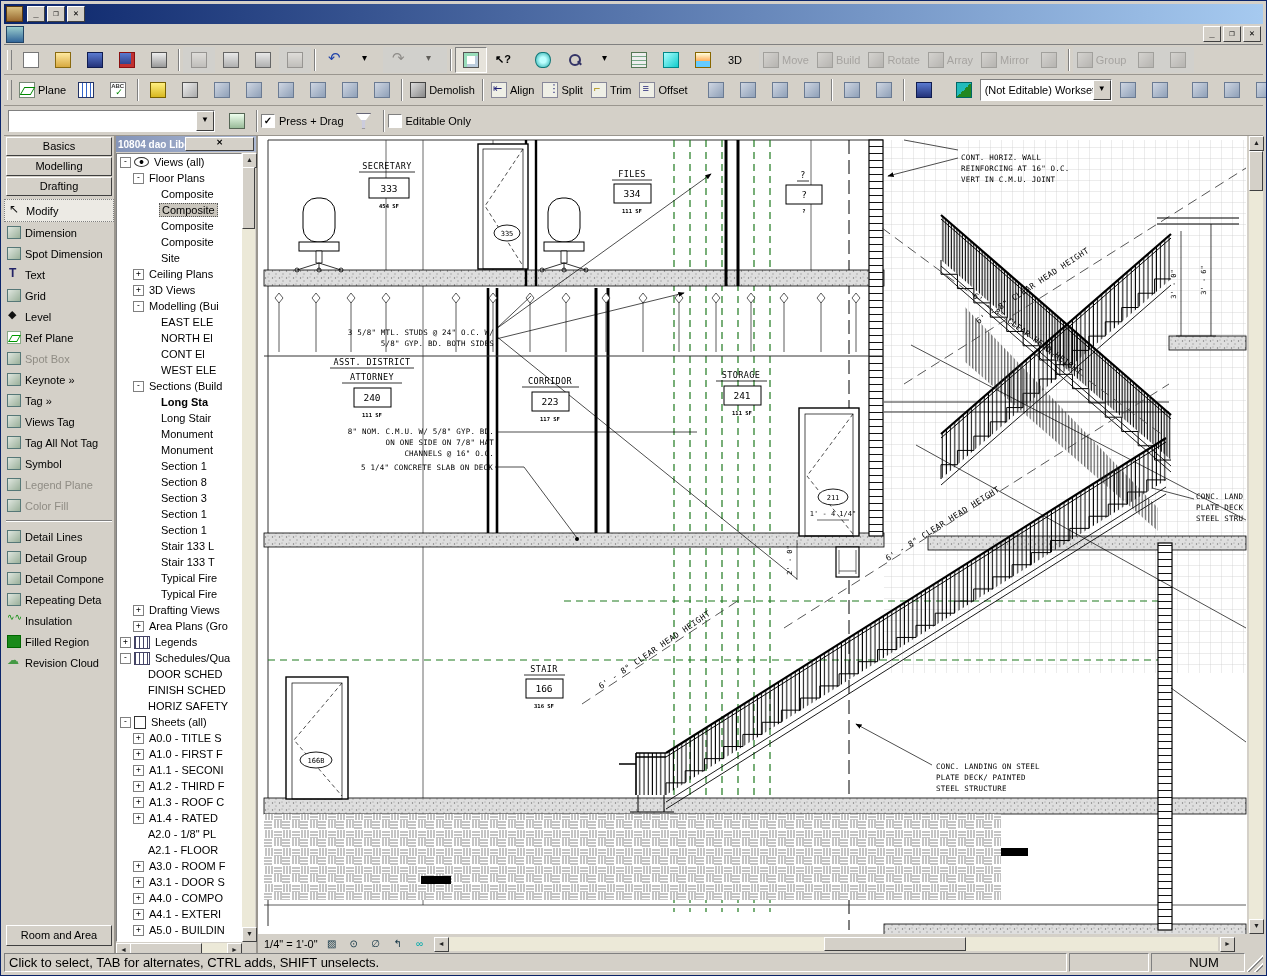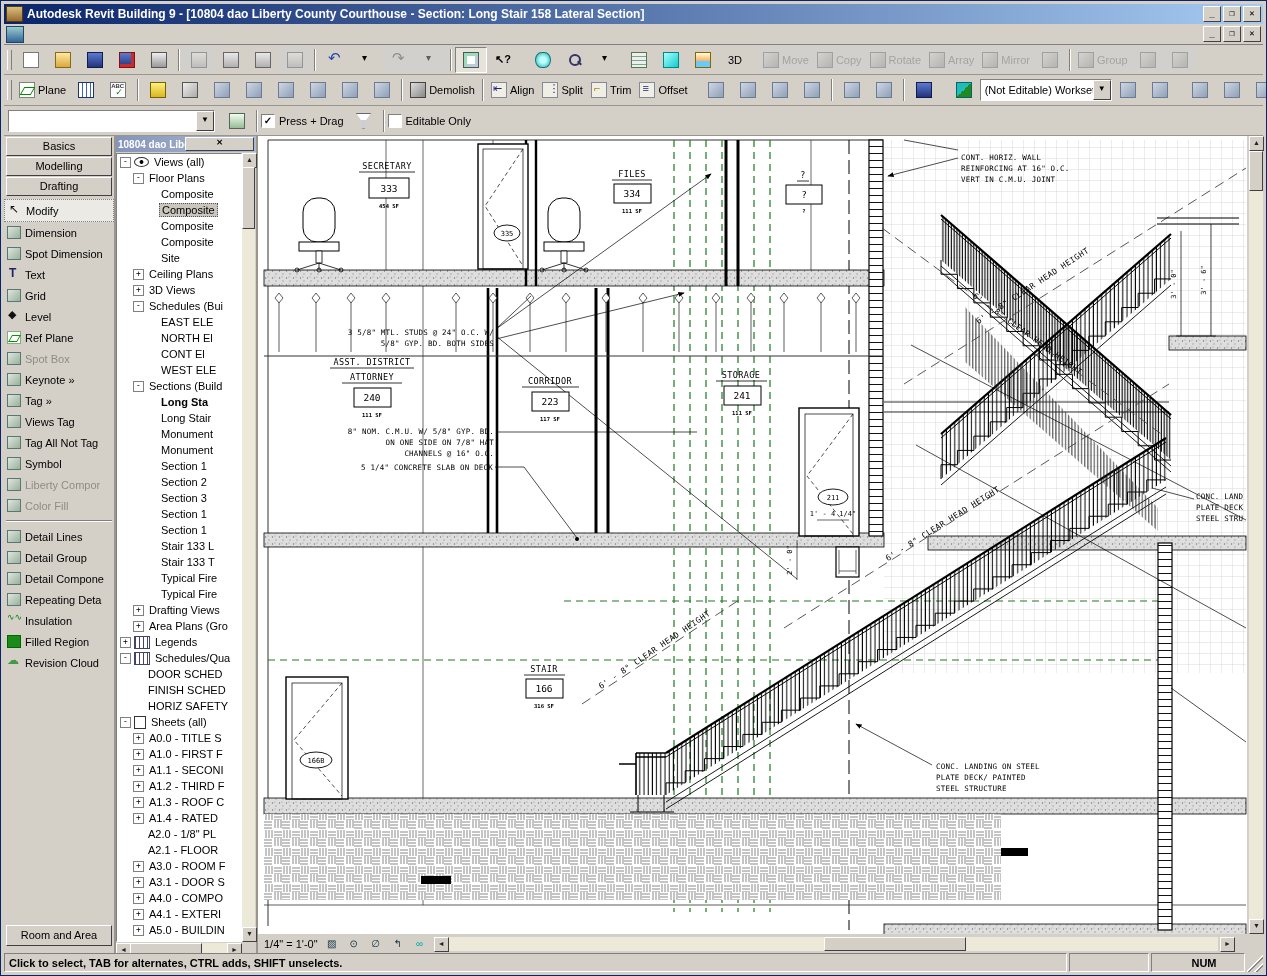--- a/index.html
+++ b/index.html
@@ -118,21 +118,21 @@
   
   #canvas{position:absolute;left:254px;top:0;width:989px;height:798px;background:#fff;overflow:hidden;}
   #vscroll{position:absolute;left:1245px;top:0;width:14px;height:798px;background:#ece9d8;}
   #bottomrow{position:absolute;left:254px;top:798px;width:1005px;height:20px;background:#d4d0c8;display:flex;align-items:center;}
   #viewbar{display:flex;align-items:center;gap:6px;padding:0 6px;flex:none;}
   #viewbar .scale{font-size:11px;white-space:nowrap;}
   .vbtn{width:16px;height:15px;font-size:10px;line-height:14px;text-align:center;color:#134;background:#d4d0c8;}
   #hscroll{position:relative;flex:1;height:14px;background:#ece9d8;margin-right:2px;}
   
   #statusbar{position:absolute;left:3px;bottom:3px;right:3px;height:19px;background:#d4d0c8;display:flex;gap:2px;align-items:stretch;}
-  .scell{border:1px solid;border-color:#808080 #fff #fff #808080;font-size:11px;display:flex;align-items:center;padding:0 4px;font-weight:bold;}
+  .scell{border:1px solid;border-color:#808080 #fff #fff #808080;font-size:13px;display:flex;align-items:center;padding:0 4px;}
   #smsg{flex:1;}
   #scell2{width:70px;}
   #snum{width:72px;justify-content:center;padding-left:16px;}
   #sgrip{width:16px;border:none;background:
      linear-gradient(135deg,transparent 50%,#fff 50%,#fff 56%,#888 56%,#888 62%,transparent 62%,transparent 72%,#fff 72%,#fff 78%,#888 78%,#888 84%,transparent 84%);}
   
   text{font-family:"DejaVu Sans Mono",monospace;fill:#000;}
   .rname{font-size:8.5px;letter-spacing:.4px;}
   .rnum{font-size:9.5px;}
   .rarea{font-size:5.5px;font-weight:bold;}
@@ -141,21 +141,20 @@
   .dim{font-size:7px;}
   .otag{font-size:7px;}
 </style>
 </head>
 <body>
 
 <div id="win">
 
   <div id="titlebar">
     <div class="ticon"></div>
-    <div class="ttext">Autodesk Revit Building 9 - [10804 dao Liberty County Courthouse - Section: Long Stair 158 Lateral Section]</div>
     <div class="wbtns">
       <div class="wbtn">_</div>
       <div class="wbtn">❐</div>
       <div class="wbtn">✕</div>
     </div>
   </div>
 
   <div id="menubar">
     <div class="mdiicon"></div>
     <div class="spring"></div>
@@ -238,21 +237,21 @@
       <div class="tbtn">
         <span class="lbl">3D</span>
       </div>
       <div class="bigsep"></div>
       <div class="tbtn disabled">
         <span class="gi i-move-icon"></span>
         <span class="lbl">Move</span>
       </div>
       <div class="tbtn disabled">
         <span class="gi i-copy-tool-icon"></span>
-        <span class="lbl">Copy</span>
+        <span class="lbl">Build</span>
       </div>
       <div class="tbtn disabled">
         <span class="gi i-rotate-icon"></span>
         <span class="lbl">Rotate</span>
       </div>
       <div class="tbtn disabled">
         <span class="gi i-array-icon"></span>
         <span class="lbl">Array</span>
       </div>
       <div class="tbtn disabled">
@@ -462,21 +461,21 @@
           <div class="dtool">
             <span class="di d-tagall"></span>
             <span>Tag All Not Tag</span>
           </div>
           <div class="dtool">
             <span class="di d-symbol"></span>
             <span>Symbol</span>
           </div>
           <div class="dtool disabled">
             <span class="di d-legend"></span>
-            <span>Liberty Compor</span>
+            <span>Legend Plane</span>
           </div>
           <div class="dtool disabled">
             <span class="di d-colorfill"></span>
             <span>Color Fill</span>
           </div>
           <div class="dsep"></div>
           <div class="dtool">
             <span class="di d-detline"></span>
             <span>Detail Lines</span>
           </div>
@@ -556,21 +555,21 @@
             <span class="tlabel">Ceiling Plans</span>
           </div>
           <div class="trow">
             <span style="width: 16px; flex: 0 0 auto;"></span>
             <span class="texp">+</span>
             <span class="tlabel">3D Views</span>
           </div>
           <div class="trow">
             <span style="width: 16px; flex: 0 0 auto;"></span>
             <span class="texp">-</span>
-            <span class="tlabel">Schedules (Bui</span>
+            <span class="tlabel">Modelling (Bui</span>
           </div>
           <div class="trow">
             <span style="width: 29px; flex: 0 0 auto;"></span>
             <span style="width: 13px; flex: 0 0 auto;"></span>
             <span class="tlabel">EAST ELE</span>
           </div>
           <div class="trow">
             <span style="width: 29px; flex: 0 0 auto;"></span>
             <span style="width: 13px; flex: 0 0 auto;"></span>
             <span class="tlabel">NORTH El</span>
@@ -611,21 +610,21 @@
             <span class="tlabel">Monument</span>
           </div>
           <div class="trow">
             <span style="width: 29px; flex: 0 0 auto;"></span>
             <span style="width: 13px; flex: 0 0 auto;"></span>
             <span class="tlabel">Section 1</span>
           </div>
           <div class="trow">
             <span style="width: 29px; flex: 0 0 auto;"></span>
             <span style="width: 13px; flex: 0 0 auto;"></span>
-            <span class="tlabel">Section 2</span>
+            <span class="tlabel">Section 8</span>
           </div>
           <div class="trow">
             <span style="width: 29px; flex: 0 0 auto;"></span>
             <span style="width: 13px; flex: 0 0 auto;"></span>
             <span class="tlabel">Section 3</span>
           </div>
           <div class="trow">
             <span style="width: 29px; flex: 0 0 auto;"></span>
             <span style="width: 13px; flex: 0 0 auto;"></span>
             <span class="tlabel">Section 1</span>

